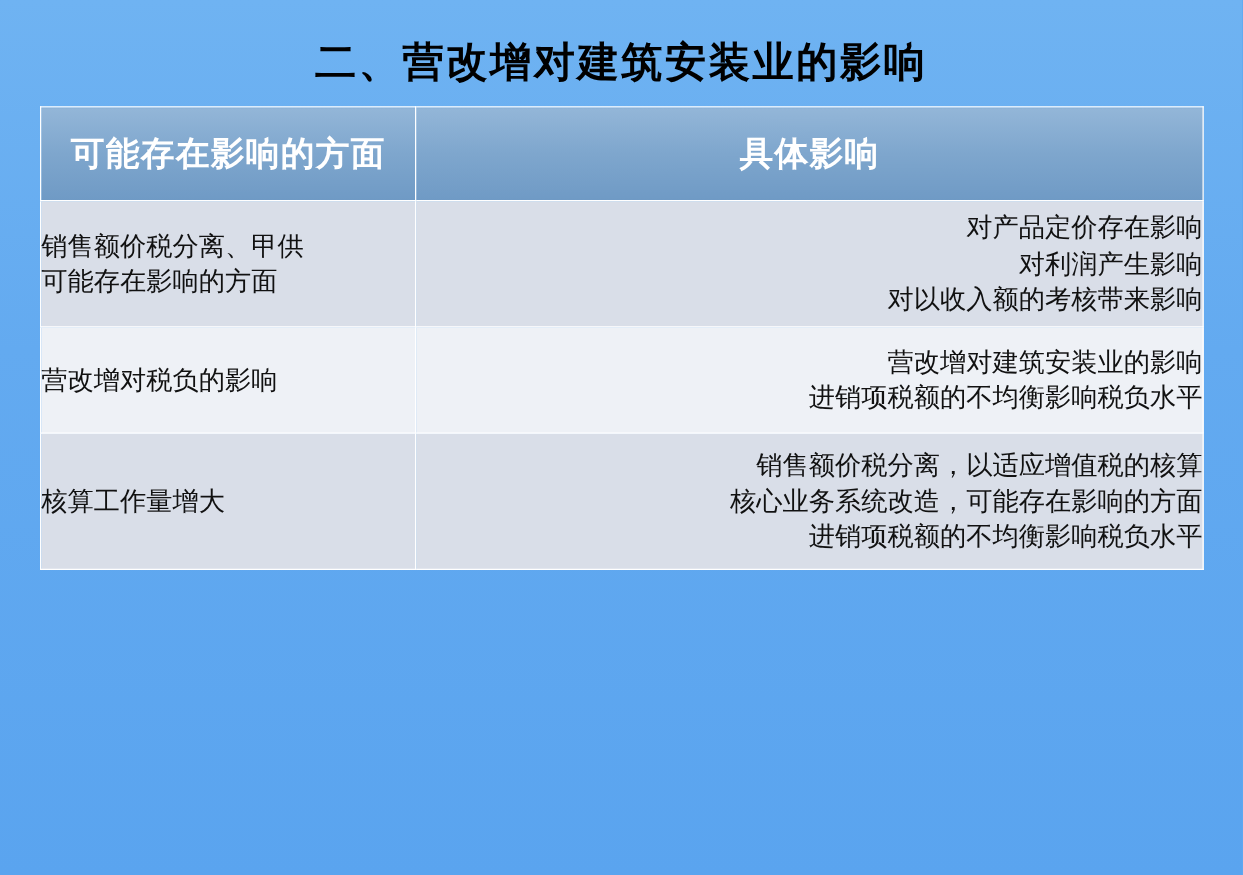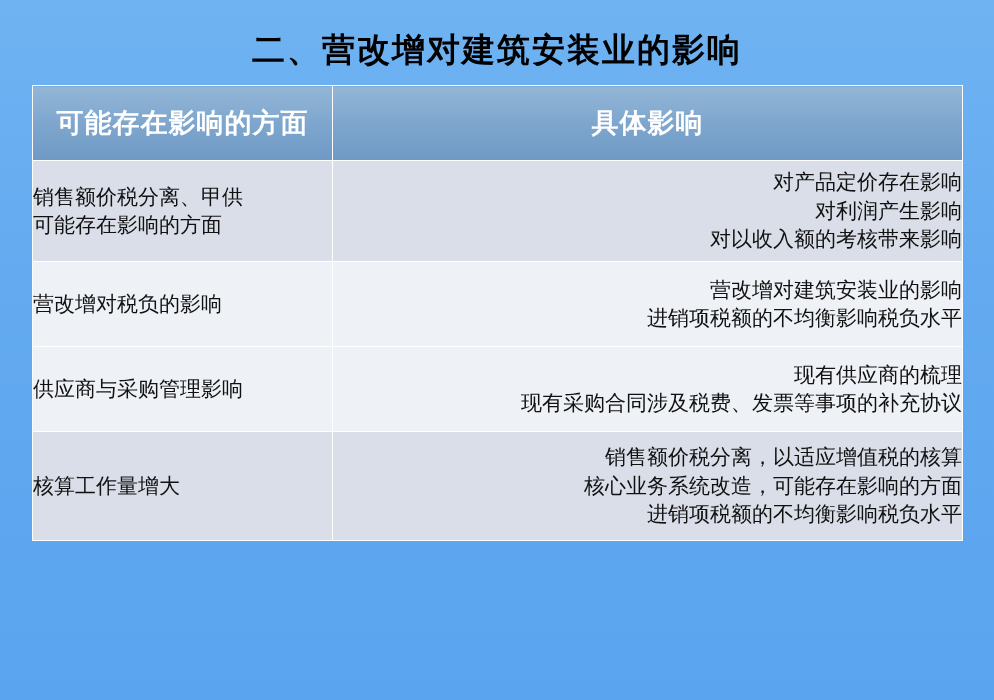--- a/index.html
+++ b/index.html
@@ -118,29 +118,20 @@
           <td class="cell-aspect">
             <span class="line">营改增对税负的影响</span>
           </td>
           <td class="cell-impact">
             <span class="line">营改增对建筑安装业的影响</span>
             <span class="line">进销项税额的不均衡影响税负水平</span>
           </td>
         </tr>
 
 
-        <tr class="row-even r4">
-          <td class="cell-aspect">
-            <span class="line">供应商与采购管理影响</span>
-          </td>
-          <td class="cell-impact">
-            <span class="line">现有供应商的梳理</span>
-            <span class="line">现有采购合同涉及税费、发票等事项的补充协议</span>
-          </td>
-        </tr>
 
         <tr class="row-odd r5">
           <td class="cell-aspect">
             <span class="line">核算工作量增大</span>
           </td>
           <td class="cell-impact">
             <span class="line">销售额价税分离，以适应增值税的核算</span>
             <span class="line">核心业务系统改造，可能存在影响的方面</span>
             <span class="line">进销项税额的不均衡影响税负水平</span>
           </td>

